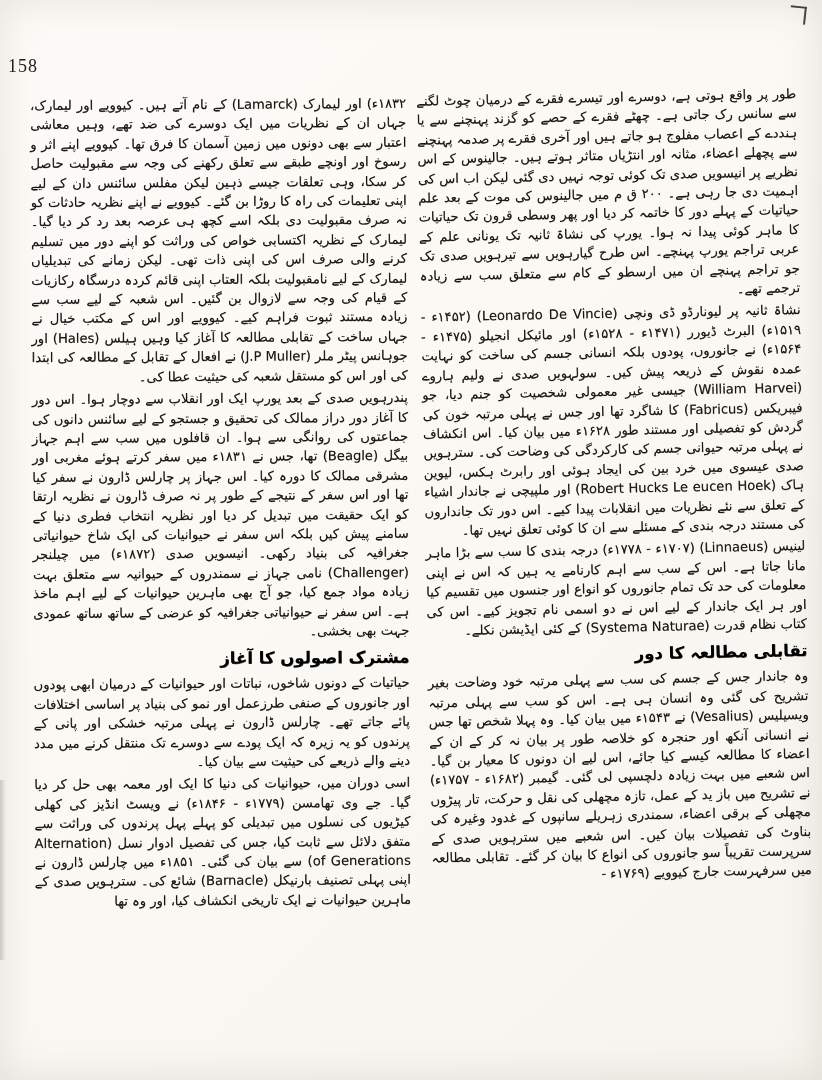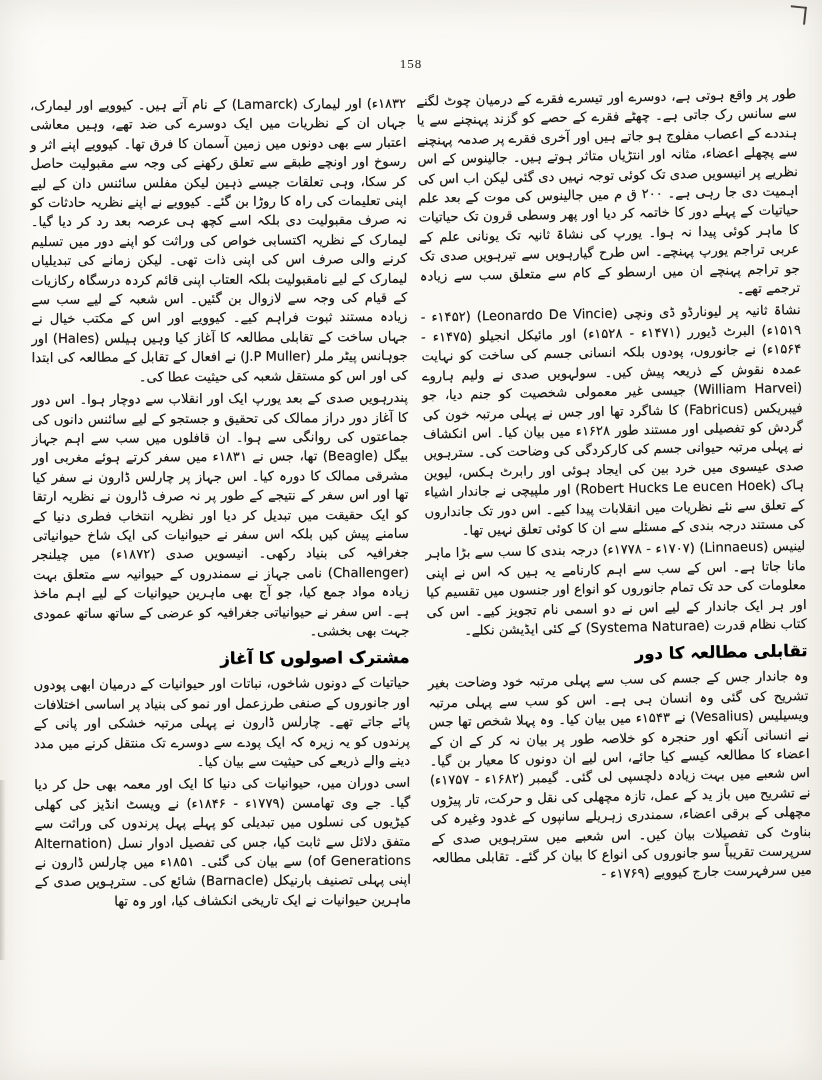--- a/index.html
+++ b/index.html
@@ -8,23 +8,22 @@
     background:#eeece7;
     font-family:"DejaVu Sans",sans-serif;
   }
   .page{
     position:absolute;inset:0;
     background:linear-gradient(135deg,#fcfbf7 0%,#faf8f3 55%,#f6f4ee 100%);
     box-shadow:inset 0 0 40px rgba(120,115,100,0.18);
   }
   .page-number{
     position:absolute;top:56px;left:0;right:0;
-    text-align:center;
     font-family:"Liberation Serif",serif;
-    font-size:13px;color:#1f1d1a;letter-spacing:1px;
+    font-size:18px;color:#1f1d1a;letter-spacing:1px;padding-left:8px;
   }
   .col{
     position:absolute;
     direction:rtl;
     text-align:justify;
     color:#191714;
     font-size:13.1px;
     line-height:19.4px;
     text-shadow:0.25px 0.25px 0.35px rgba(45,40,35,0.55);
   }

